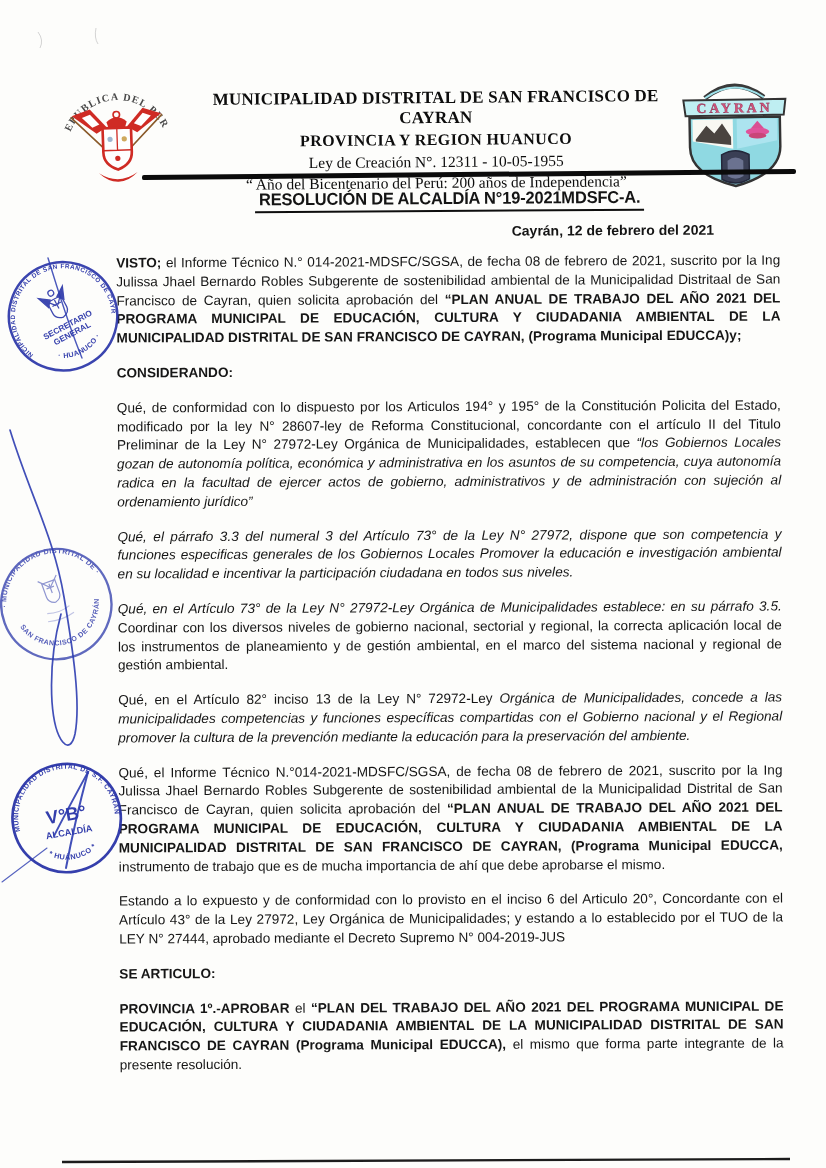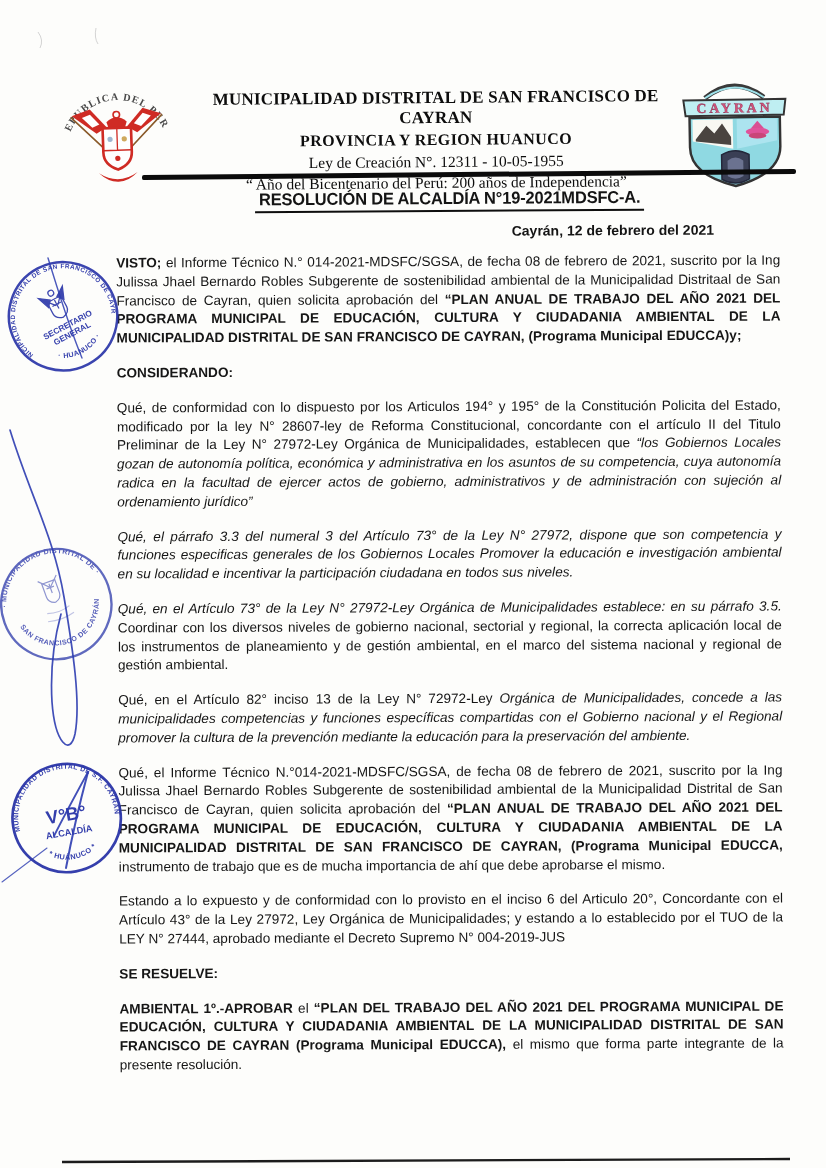--- a/index.html
+++ b/index.html
@@ -116,22 +116,22 @@
 
   <div class="doc-body" id="doc-body">
       <p class="para"><span class="b">VISTO; </span><span class="n">el Informe Técnico  N.° 014-2021-MDSFC/SGSA, de fecha 08  de febrero de 2021, suscrito por  la Ing Julissa Jhael Bernardo Robles Subgerente de sostenibilidad ambiental de la Municipalidad Distritaal de San Francisco de Cayran, quien solicita aprobación del </span><span class="b">“PLAN ANUAL  DE TRABAJO DEL AÑO 2021 DEL PROGRAMA MUNICIPAL DE EDUCACIÓN, CULTURA Y CIUDADANIA AMBIENTAL DE LA MUNICIPALIDAD DISTRITAL DE SAN FRANCISCO DE CAYRAN, (Programa Municipal EDUCCA)y;</span></p>
       <p class="para"><span class="b">CONSIDERANDO:</span></p>
       <p class="para"><span class="n">Qué, de conformidad con lo dispuesto por los Articulos 194° y 195° de la Constitución Policita del Estado, modificado por la ley N° 28607-ley de Reforma Constitucional, concordante con el artículo II del Titulo Preliminar de la Ley N° 27972-Ley Orgánica de Municipalidades, establecen que </span><span class="i">“los Gobiernos Locales gozan de autonomía política, económica y administrativa en los asuntos de su competencia, cuya autonomía radica en la facultad de ejercer  actos de gobierno, administrativos y de administración con sujeción al ordenamiento jurídico”</span></p>
       <p class="para"><span class="i">Qué, el párrafo 3.3 del numeral 3 del Artículo 73° de la Ley N° 27972, dispone que son competencia y funciones especificas generales de los Gobiernos Locales Promover la educación e investigación ambiental en su localidad e incentivar la participación ciudadana en todos sus niveles.</span></p>
       <p class="para"><span class="i">Qué, en el Artículo 73° de la Ley N° 27972-Ley Orgánica de Municipalidades establece: en su párrafo 3.5. </span><span class="n">Coordinar con los diversos niveles de gobierno nacional, sectorial y regional, la correcta aplicación local de los instrumentos de planeamiento y de gestión ambiental, en el marco del sistema nacional y regional de gestión ambiental.</span></p>
       <p class="para"><span class="n">Qué, en el Artículo 82° inciso 13 de la Ley N° 72972-Ley </span><span class="i">Orgánica de Municipalidades, concede a las municipalidades competencias y funciones específicas compartidas con el Gobierno nacional y el Regional promover la cultura de la prevención mediante la educación para la preservación del ambiente.</span></p>
       <p class="para"><span class="n">Qué, el Informe Técnico  N.°014-2021-MDSFC/SGSA, de fecha 08  de febrero de 2021, suscrito por  la Ing  Julissa Jhael Bernardo Robles Subgerente de sostenibilidad ambiental de la Municipalidad Distrital de San Francisco de Cayran, quien solicita aprobación del </span><span class="b">“PLAN ANUAL  DE TRABAJO DEL AÑO 2021 DEL PROGRAMA MUNICIPAL DE EDUCACIÓN, CULTURA Y CIUDADANIA AMBIENTAL DE LA MUNICIPALIDAD DISTRITAL DE SAN FRANCISCO DE CAYRAN, (Programa Municipal EDUCCA, </span><span class="n">instrumento de trabajo que es de mucha importancia de ahí que debe aprobarse el mismo.</span></p>
       <p class="para"><span class="n">Estando a lo expuesto y de conformidad con lo provisto en el inciso 6 del Articulo 20°, Concordante con el Artículo 43° de la Ley 27972, Ley Orgánica de Municipalidades; y estando a lo establecido por el TUO de la LEY N° 27444, aprobado mediante el Decreto Supremo N° 004-2019-JUS</span></p>
-      <p class="para"><span class="b">SE RESUELVE:</span></p>
-      <p class="para"><span class="b">AMBIENTAL 1º.-APROBAR </span><span class="n">el </span><span class="b">“PLAN DEL TRABAJO DEL AÑO 2021 DEL PROGRAMA MUNICIPAL DE EDUCACIÓN, CULTURA Y CIUDADANIA AMBIENTAL DE LA MUNICIPALIDAD DISTRITAL DE SAN FRANCISCO DE CAYRAN (Programa Municipal EDUCCA), </span><span class="n">el mismo que forma parte integrante de la presente resolución.</span></p>
+      <p class="para"><span class="b">SE ARTICULO:</span></p>
+      <p class="para"><span class="b">PROVINCIA 1º.-APROBAR </span><span class="n">el </span><span class="b">“PLAN DEL TRABAJO DEL AÑO 2021 DEL PROGRAMA MUNICIPAL DE EDUCACIÓN, CULTURA Y CIUDADANIA AMBIENTAL DE LA MUNICIPALIDAD DISTRITAL DE SAN FRANCISCO DE CAYRAN (Programa Municipal EDUCCA), </span><span class="n">el mismo que forma parte integrante de la presente resolución.</span></p>
     </div>
 
   <div class="stamp" style="left:6px; top:258px; transform:rotate(-28deg);">
     <svg width="116" height="116" viewBox="0 0 120 120">
       <defs>
         <path id="s1t" d="M 14 80 A 50 50 0 1 1 106 80"></path>
         <path id="s1b" d="M 17 60 A 43 43 0 0 0 103 60"></path>
       </defs>
       <circle cx="60" cy="60" r="56" fill="none" stroke="#2a35a8" stroke-width="2.6" opacity="0.92"></circle>
       <text class="ring" font-size="6.6" opacity="0.95"><textPath href="#s1t" startOffset="50%" text-anchor="middle">MUNICIPALIDAD DISTRITAL DE SAN FRANCISCO DE CAYRAN</textPath></text>

